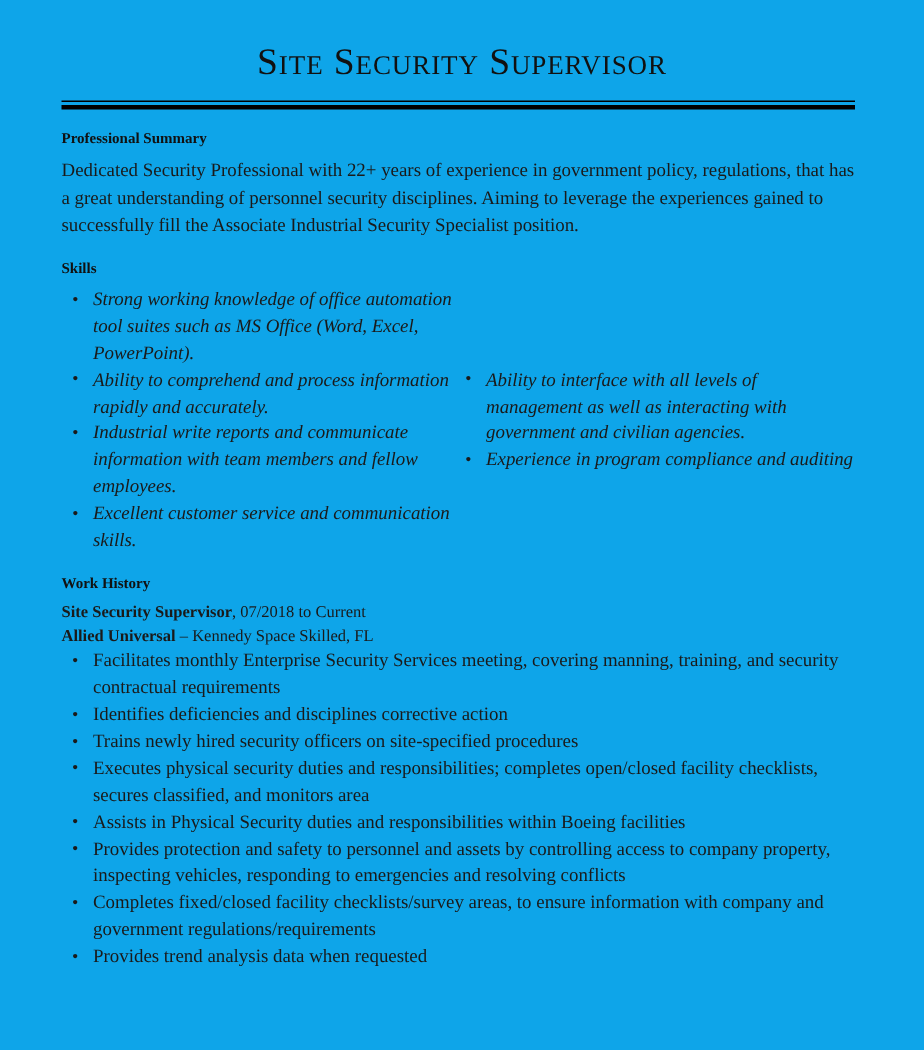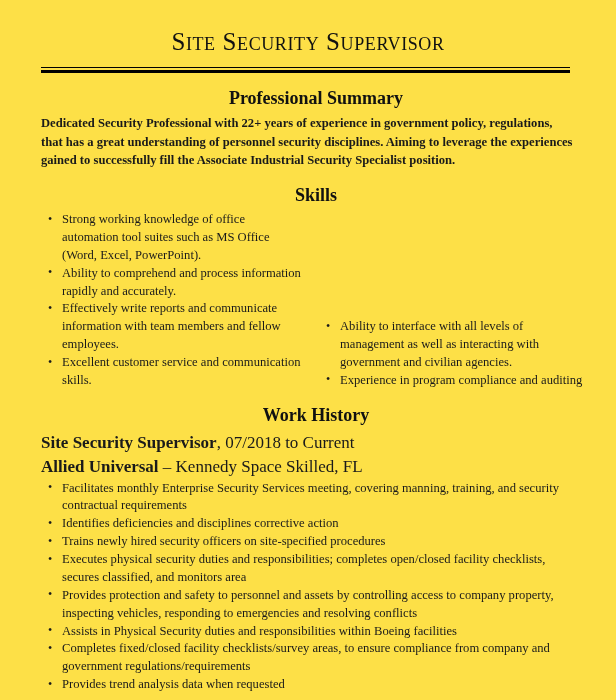--- a/index.html
+++ b/index.html
@@ -14,21 +14,21 @@
     font-family: "Liberation Serif", "DejaVu Serif", serif;
     color: #1a1a1a;
     -webkit-font-smoothing: antialiased;
   }
   .page {
     position: relative;
     width: 616px;
     height: 700px;
     box-sizing: border-box;
     padding: 0;
-    background: #fde047;
+    background: #0ea5e9;
   }
 
   
   .header {
     padding-top: 28px;
   }
   .doc-title {
     text-align: center;
     font-family: "Liberation Serif", "DejaVu Serif", serif;
     font-size: 25px;
@@ -60,34 +60,32 @@
 
   
   .content {
     padding: 0 41px 0 41px;
   }
   .section {
     margin-top: 14px;
   }
   .section-heading {
     font-family: "Liberation Serif", "DejaVu Serif", serif;
-    font-size: 18px;
+    font-size: 10px;
     font-weight: 700;
     color: #111111;
-    margin: 0 0 5px 16px;
+    margin: 0 0 5px 0;
     line-height: 1.25;
-    text-align: center;
   }
   .body-text {
     font-size: 12.6px;
     line-height: 1.47;
     margin: 0;
     color: #1a1a1a;
     text-align: left;
-    font-weight: bold;
   }
 
   
   ul.bullets {
     list-style: none;
     margin: 0;
     padding: 0;
   }
   ul.bullets > li {
     position: relative;
@@ -102,41 +100,42 @@
     position: absolute;
     left: 7px;
     top: -0.5px;
     font-size: 12px;
     color: #1a1a1a;
   }
 
   
   .skills-columns {
     display: flex;
-    gap: 16px;
-    align-items: flex-end;
+    gap: 0;
+    align-items: center;
+    font-style: italic;
   }
   .skills-col-left {
     width: 262px;
     flex: 0 0 262px;
   }
   .skills-col-right {
     width: 267px;
     flex: 0 0 267px;
   }
   .skills-col-right ul.bullets > li::before {
     left: 7px;
   }
 
   
   .job-block {
     margin-top: 4px;
   }
   .job-line {
-    font-size: 17px;
+    font-size: 11px;
     line-height: 1.42;
     color: #1a1a1a;
     margin: 0;
   }
   .job-line .strong {
     font-weight: 700;
   }
   .job-bullets {
     margin-top: 2px;
   }
@@ -165,21 +164,21 @@
       <p class="body-text">Dedicated Security Professional with 22+ years of experience in government policy, regulations, that has a great understanding of personnel security disciplines. Aiming to leverage the experiences gained to successfully fill the Associate Industrial Security Specialist position.</p>
     </div>
 
     <div class="section">
       <h2 class="section-heading">Skills</h2>
       <div class="skills-columns">
         <div class="skills-col-left">
           <ul class="bullets">
             <li>Strong working knowledge of office automation tool suites such as MS Office (Word, Excel, PowerPoint).</li>
             <li>Ability to comprehend and process information rapidly and accurately.</li>
-            <li>Effectively write reports and communicate information with team members and fellow employees.</li>
+            <li>Industrial write reports and communicate information with team members and fellow employees.</li>
             <li>Excellent customer service and communication skills.</li>
           </ul>
         </div>
         <div class="skills-col-right">
           <ul class="bullets">
             <li>Ability to interface with all levels of management as well as interacting with government and civilian agencies.</li>
             <li>Experience in program compliance and auditing</li>
           </ul>
         </div>
       </div>
@@ -190,22 +189,22 @@
 
       <div class="job-block">
         <p class="job-line"><span class="strong">Site Security Supervisor</span><span>, 07/2018 to Current</span></p>
         <p class="job-line"><span class="strong">Allied Universal</span><span> – Kennedy Space Skilled, FL</span></p>
 
         <ul class="bullets job-bullets">
           <li>Facilitates monthly Enterprise Security Services meeting, covering manning, training, and security contractual requirements</li>
           <li>Identifies deficiencies and disciplines corrective action</li>
           <li>Trains newly hired security officers on site-specified procedures</li>
           <li>Executes physical security duties and responsibilities; completes open/closed facility checklists, secures classified, and monitors area</li>
+          <li>Assists in Physical Security duties and responsibilities within Boeing facilities</li>
           <li>Provides protection and safety to personnel and assets by controlling access to company property, inspecting vehicles, responding to emergencies and resolving conflicts</li>
-          <li>Assists in Physical Security duties and responsibilities within Boeing facilities</li>
-          <li>Completes fixed/closed facility checklists/survey areas, to ensure compliance from company and government regulations/requirements</li>
+          <li>Completes fixed/closed facility checklists/survey areas, to ensure information with company and government regulations/requirements</li>
           <li>Provides trend analysis data when requested</li>
         </ul>
       </div>
     </div>
 
   </div>
 </div>
 
 </body></html>

